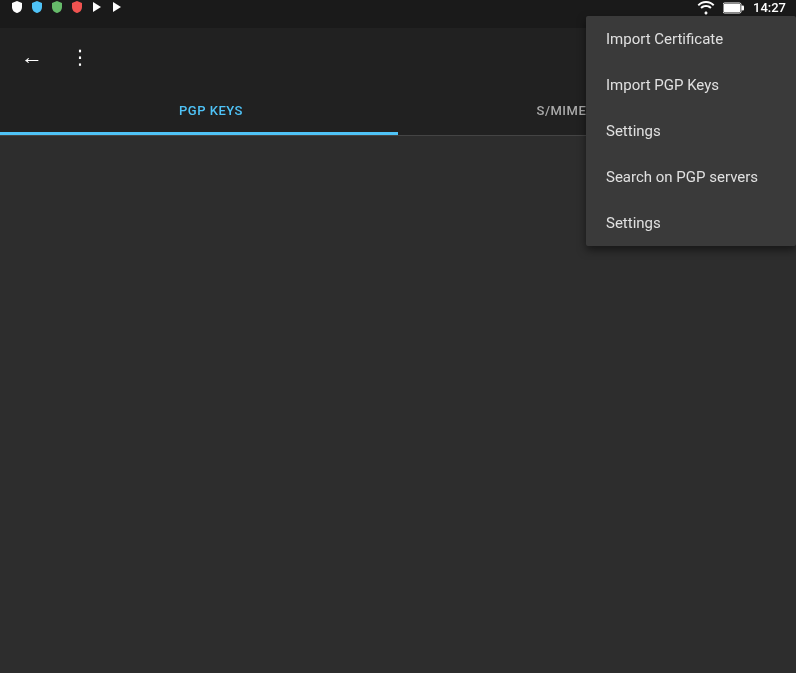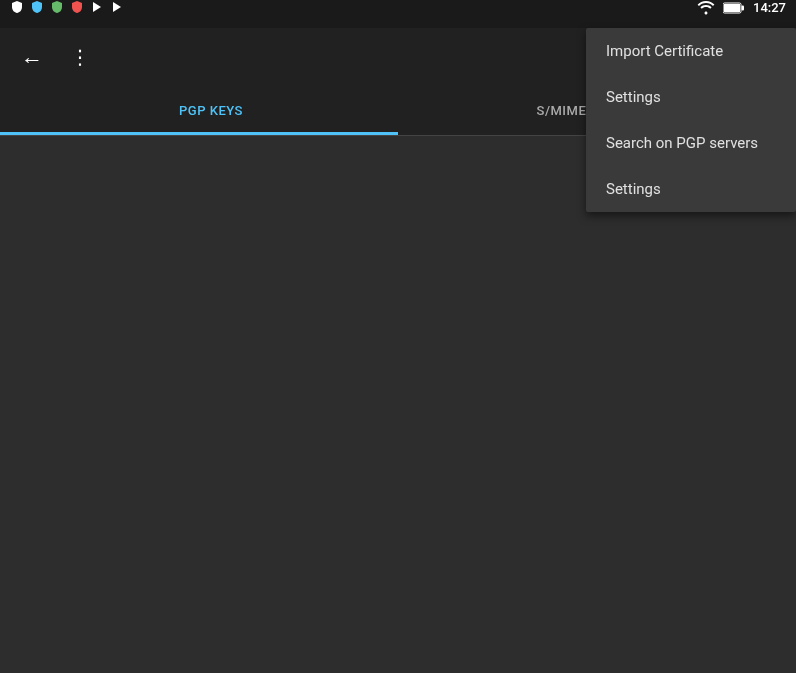--- a/index.html
+++ b/index.html
@@ -123,21 +123,21 @@
     
     .main-content {
       width: 100%;
       height: calc(673px - 28px - 58px - 50px);
       background-color: #2d2d2d;
     }
 
     
     .dropdown-menu {
       position: absolute;
-      top: 28px;
+      top: 16px;
       right: 0;
       width: 210px;
       background-color: #3a3a3a;
       border-radius: 2px;
       box-shadow: 0 4px 8px rgba(0,0,0,0.5);
       z-index: 100;
     }
 
     .dropdown-item {
       padding: 14px 20px;
@@ -203,20 +203,23 @@
   </div>
 </div>
 
 <div class="main-content"></div>
 
 <div class="dropdown-menu">
   <div class="dropdown-item">
     <span>Import Certificate</span>
   </div>
   <div class="dropdown-item">
+    <span>Import PGP Keys</span>
+  </div>
+  <div class="dropdown-item">
     <span>Settings</span>
   </div>
   <div class="dropdown-item">
     <span>Search on PGP servers</span>
   </div>
   <div class="dropdown-item">
     <span>Settings</span>
   </div>
 </div>
 

